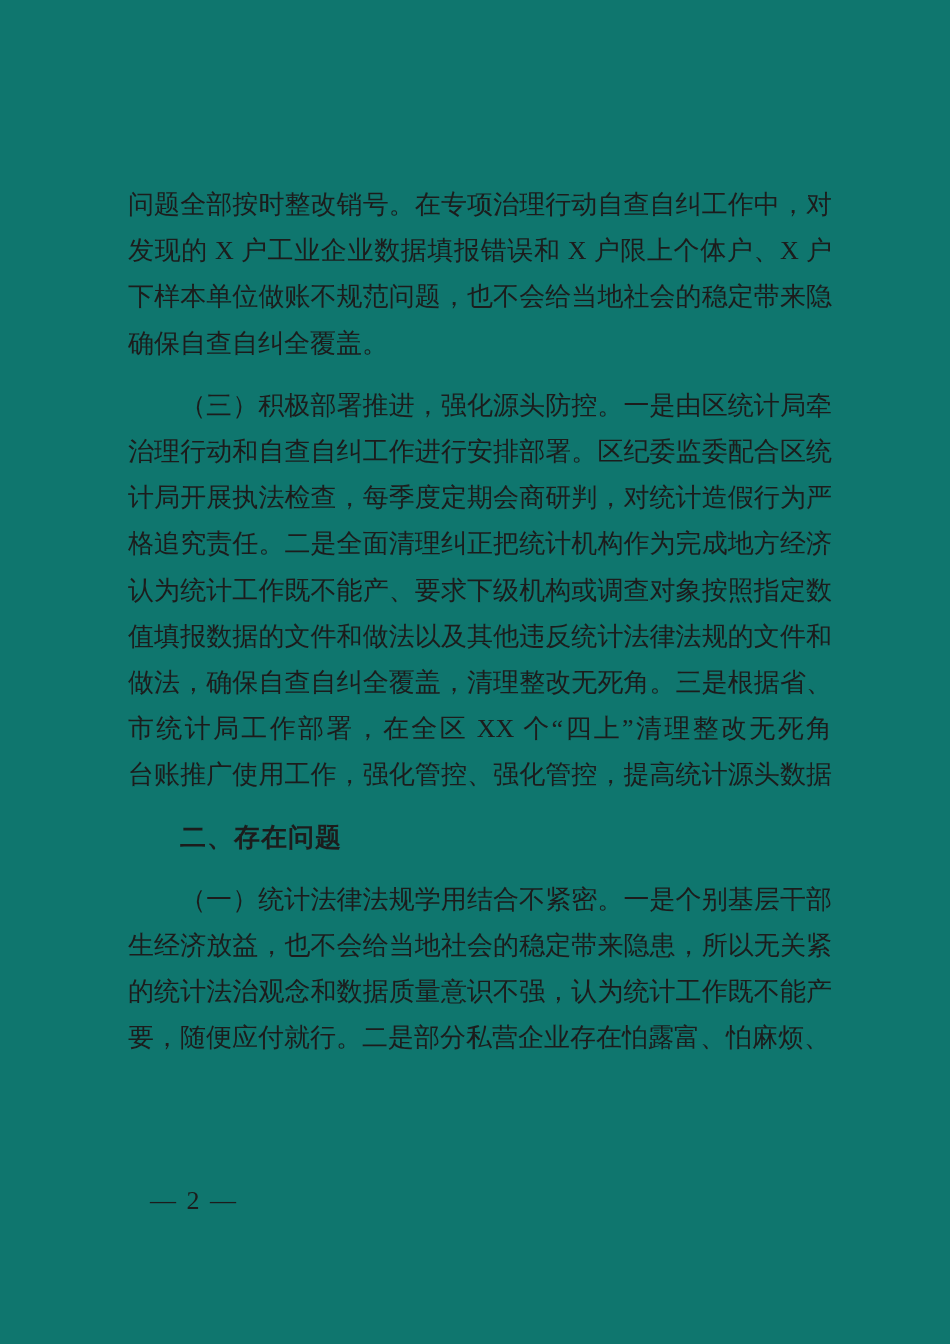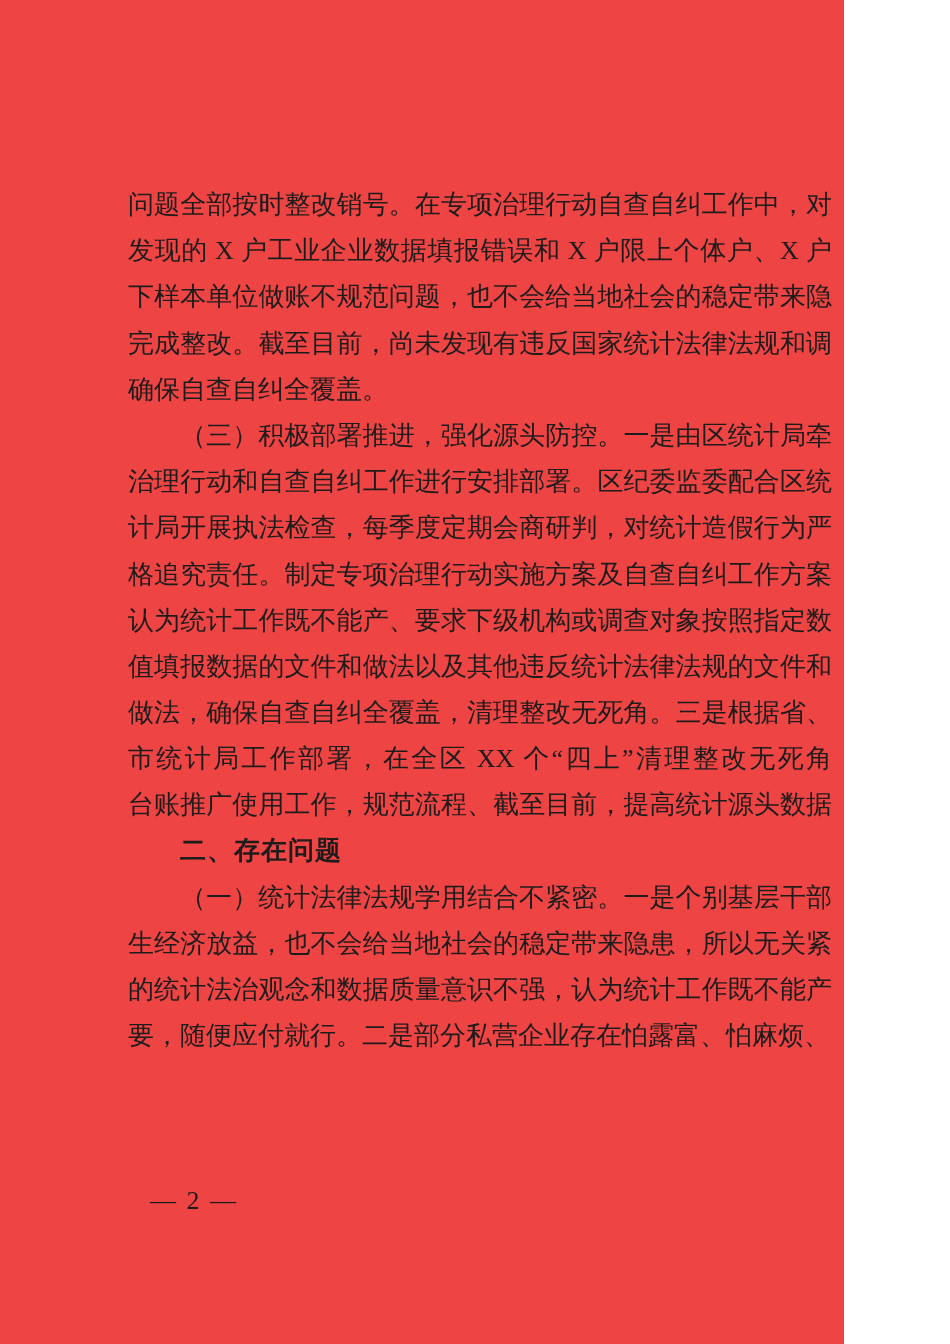--- a/index.html
+++ b/index.html
@@ -2,46 +2,46 @@
 <html><head>
 <meta charset="utf-8">
 <style>
   html, body {
     margin: 0;
     padding: 0;
     background: #ffffff;
   }
   .page {
     position: relative;
-    width: 844px;
+    width: 950px;
     height: 1344px;
-    background: #ef4444;
+    background: #0f766e;
     overflow: hidden;
     font-family: "Liberation Serif", serif;
     color: #1c1c1c;
   }
   .body-block {
     position: absolute;
     left: 128px;
     top: 182px;
     width: 704px;
     font-size: 26px;
   }
   .para { margin: 0; padding: 0; }
   .line {
     height: 46.2px;
     line-height: 46.2px;
     text-align: justify;
     text-align-last: justify;
     overflow: hidden;
   }
-  .line.indent { text-indent: 2em; }
+  .line.indent { text-indent: 2em; margin-top: 16px; }
   .line.last { text-align-last: left; }
   .para.heading .line {
-    font-family: Liberation Mono, monospace;
+    font-family: Liberation Sans, sans-serif;
     font-weight: 700;
     text-align-last: left;
     letter-spacing: 1px;
   }
   .page-number {
     position: absolute;
     left: 150px;
     top: 1186px;
     font-size: 26px;
     line-height: 30px;
@@ -51,33 +51,32 @@
 </style>
 </head>
 <body>
 
 <div class="page">
   <div class="body-block">
       <div class="para body">
         <div class="line">问题全部按时整改销号。在专项治理行动自查自纠工作中，对</div>
         <div class="line">发现的 X 户工业企业数据填报错误和 X 户限上个体户、X 户限</div>
         <div class="line">下样本单位做账不规范问题，也不会给当地社会的稳定带来隐患</div>
-        <div class="line">完成整改。截至目前，尚未发现有违反国家统计法律法规和调</div>
         <div class="line last">确保自查自纠全覆盖。</div>
       </div>
       <div class="para body">
         <div class="line indent">（三）积极部署推进，强化源头防控。一是由区统计局牵</div>
         <div class="line">治理行动和自查自纠工作进行安排部署。区纪委监委配合区统</div>
         <div class="line">计局开展执法检查，每季度定期会商研判，对统计造假行为严</div>
-        <div class="line">格追究责任。制定专项治理行动实施方案及自查自纠工作方案</div>
+        <div class="line">格追究责任。二是全面清理纠正把统计机构作为完成地方经济</div>
         <div class="line">认为统计工作既不能产、要求下级机构或调查对象按照指定数</div>
         <div class="line">值填报数据的文件和做法以及其他违反统计法律法规的文件和</div>
         <div class="line">做法，确保自查自纠全覆盖，清理整改无死角。三是根据省、</div>
         <div class="line">市统计局工作部署，在全区 XX 个“四上”清理整改无死角</div>
-        <div class="line">台账推广使用工作，规范流程、截至目前，提高统计源头数据</div>
+        <div class="line">台账推广使用工作，强化管控、强化管控，提高统计源头数据</div>
       </div>
       <div class="para heading">
         <div class="line indent last">二、存在问题</div>
       </div>
       <div class="para body">
         <div class="line indent">（一）统计法律法规学用结合不紧密。一是个别基层干部</div>
         <div class="line">生经济放益，也不会给当地社会的稳定带来隐患，所以无关紧</div>
         <div class="line">的统计法治观念和数据质量意识不强，认为统计工作既不能产</div>
         <div class="line last">要，随便应付就行。二是部分私营企业存在怕露富、怕麻烦、</div>
       </div>

